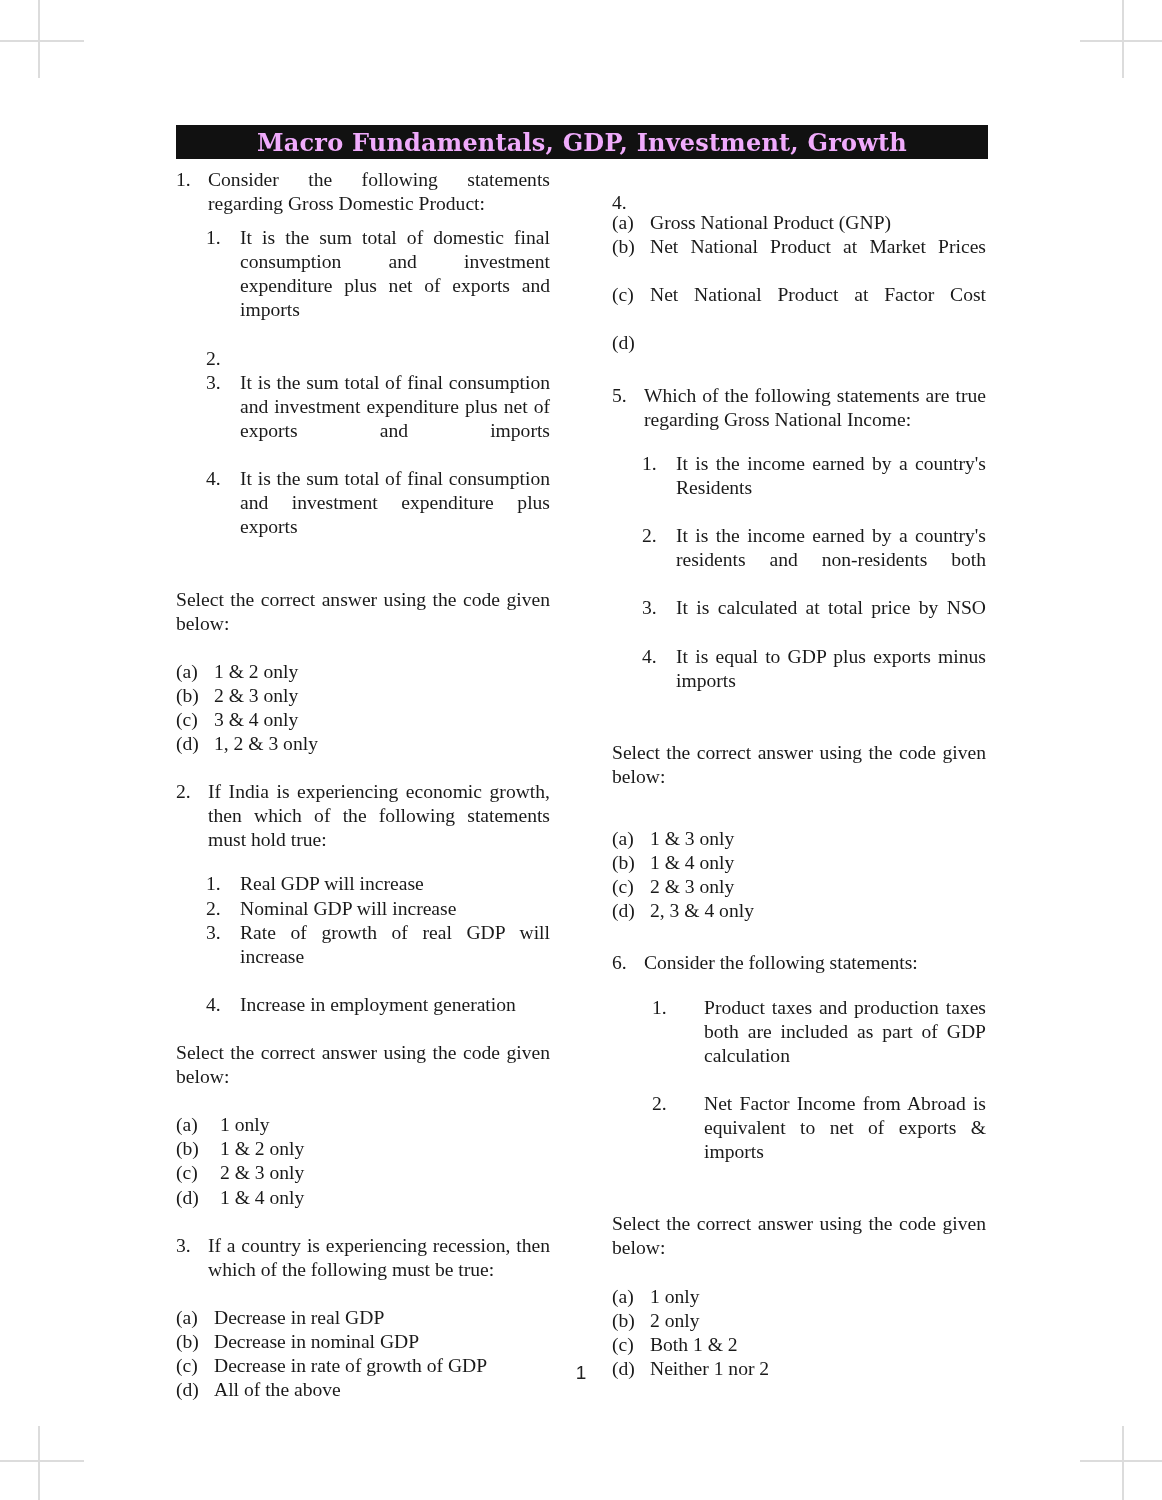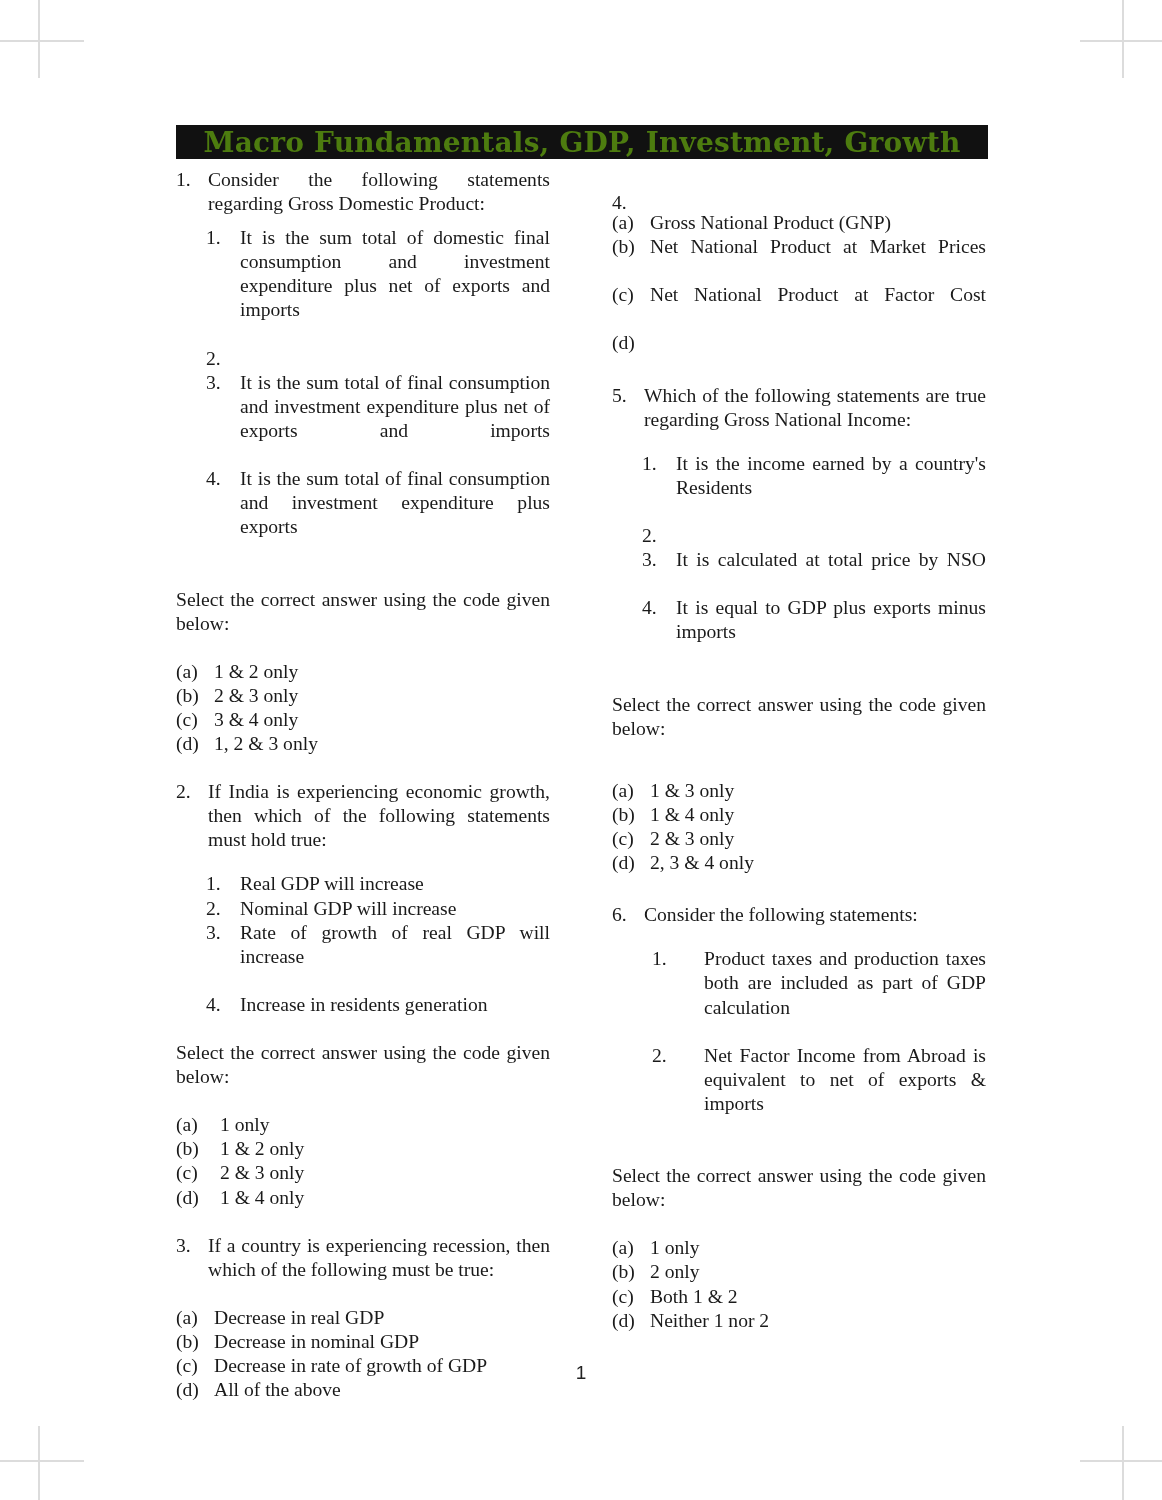--- a/index.html
+++ b/index.html
@@ -36,24 +36,24 @@
     left: 176px;
     top: 125px;
     width: 812px;
     height: 34px;
     background: #111111;
     display: flex;
     align-items: center;
     justify-content: center;
   }
   .banner-title {
-    color: #4d7c0f;
+    color: #f0abfc;
     font-family: "DejaVu Serif", "Liberation Serif", serif;
     font-weight: bold;
-    font-size: 28px;
+    font-size: 24px;
     letter-spacing: 0.2px;
     white-space: nowrap;
   }
 
   
   .page-body {
     position: absolute;
     left: 0;
     top: 168px;
     width: 1162px;
@@ -235,21 +235,21 @@
         <li class="sub-item">
           <span class="s-num">2.</span>
           <span>Nominal GDP will increase</span>
         </li>
         <li class="sub-item" style="text-align:justify">
           <span class="s-num">3.</span>
           <span>Rate of growth of real GDP will increase</span><span class="jz" style="display:inline-block"></span>
         </li>
         <li class="sub-item">
           <span class="s-num">4.</span>
-          <span>Increase in residents generation</span>
+          <span>Increase in employment generation</span>
         </li>
       </ul>
       <div class="sp-24"></div>
       <div class="select-lead">
         <span>Select the correct answer using the code given below:</span><span class="jz"></span>
       </div>
       <ul class="opt-list flush gap-wide">
         <li class="opt">
           <span class="o-key">(a)</span>
           <span>1 only</span>
@@ -336,21 +336,21 @@
         <span>Which of the following statements are true regarding Gross National Income:</span>
       </div>
       <div class="sp-20"></div>
       <ul class="sub-list ind-30">
         <li class="sub-item">
           <span class="s-num">1.</span>
           <span>It is the income earned by a country's Residents</span><span class="jz"></span>
         </li>
         <li class="sub-item">
           <span class="s-num">2.</span>
-          <span class="jz"></span>
+          <span>It is the income earned by a country's residents and non-residents both</span><span class="jz"></span>
         </li>
         <li class="sub-item">
           <span class="s-num">3.</span>
           <span>It is calculated at total price by NSO</span><span class="jz"></span>
         </li>
         <li class="sub-item">
           <span class="s-num">4.</span>
           <span>It is equal to GDP plus exports minus imports</span><span class="jz"></span>
         </li>
       </ul>

